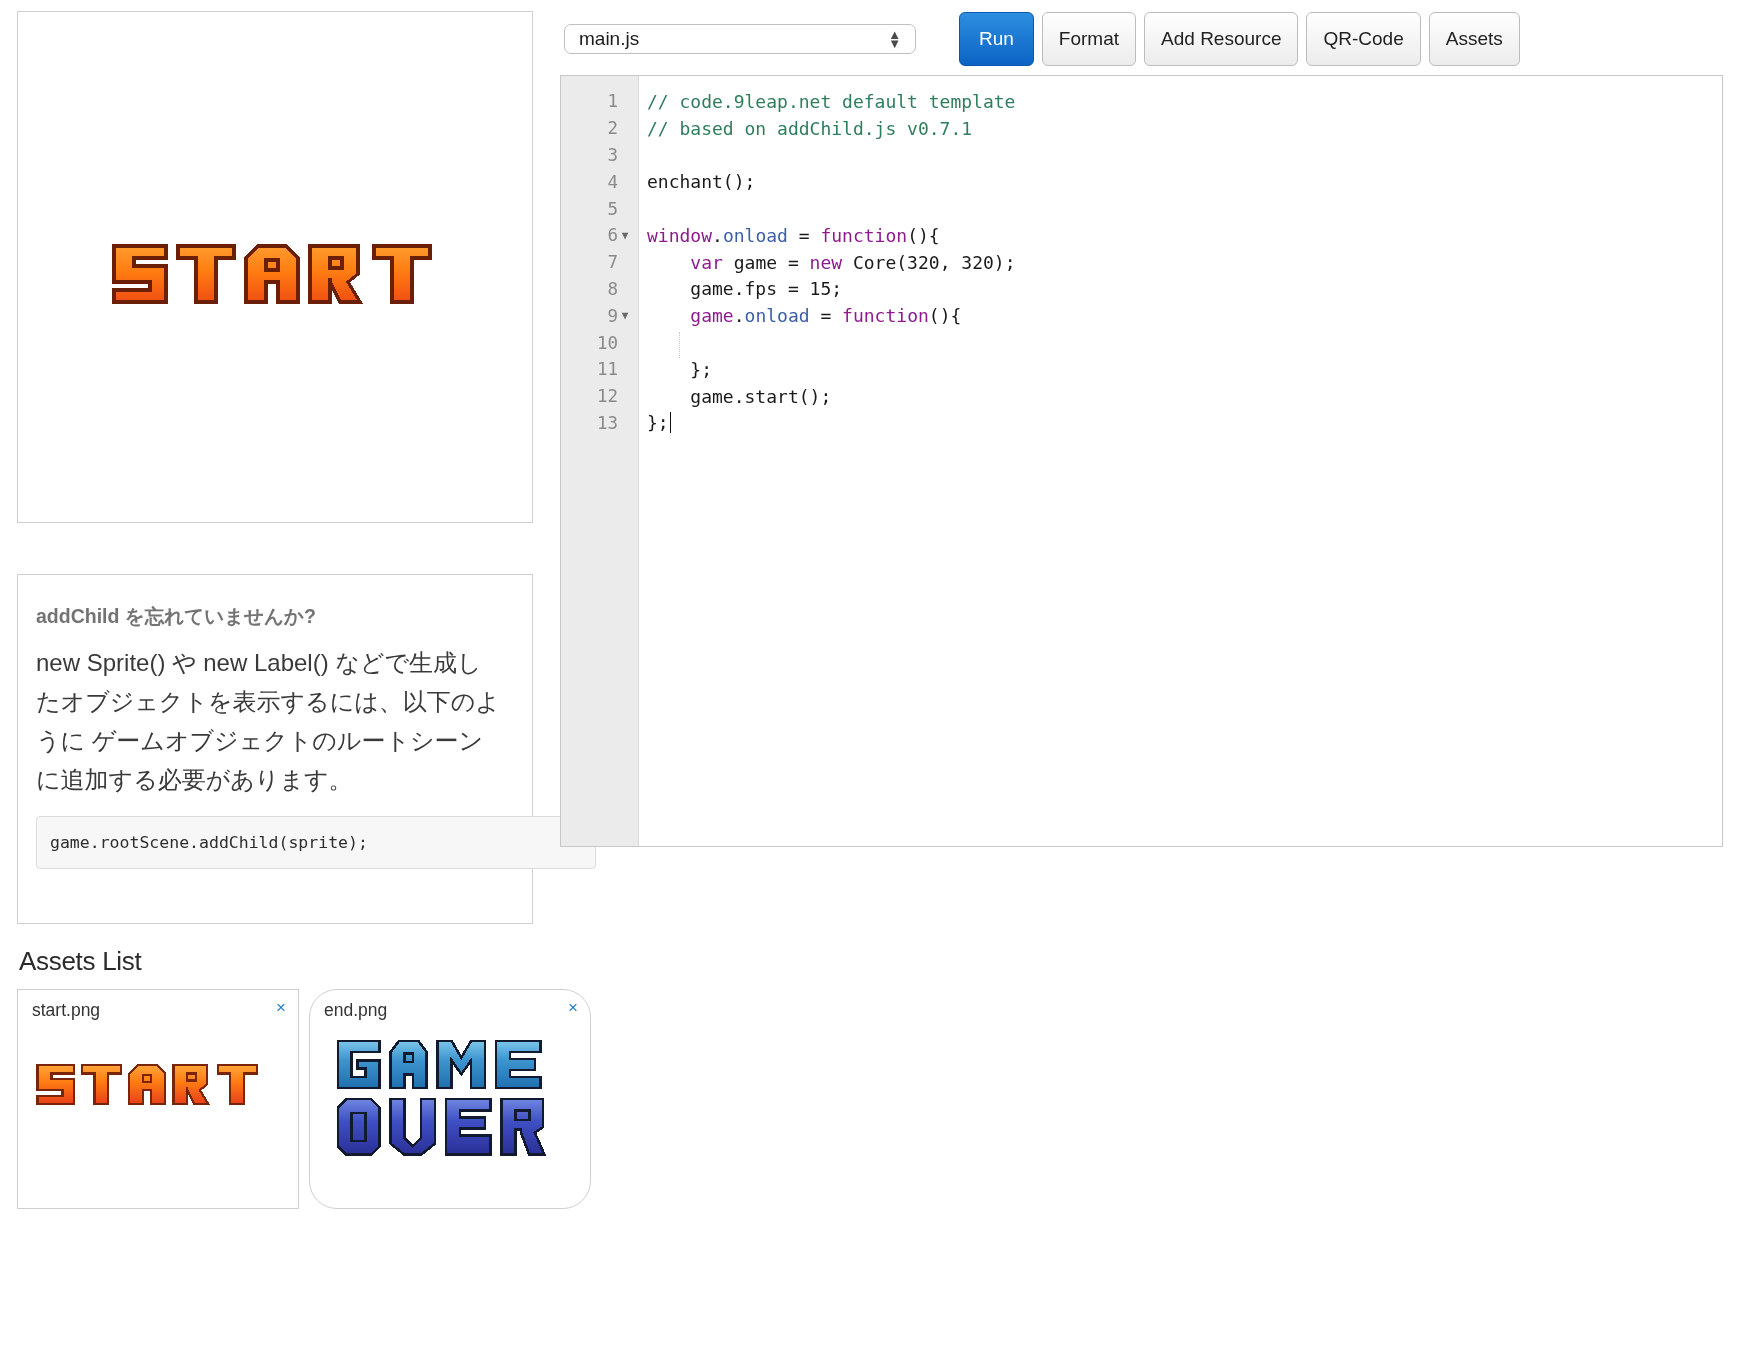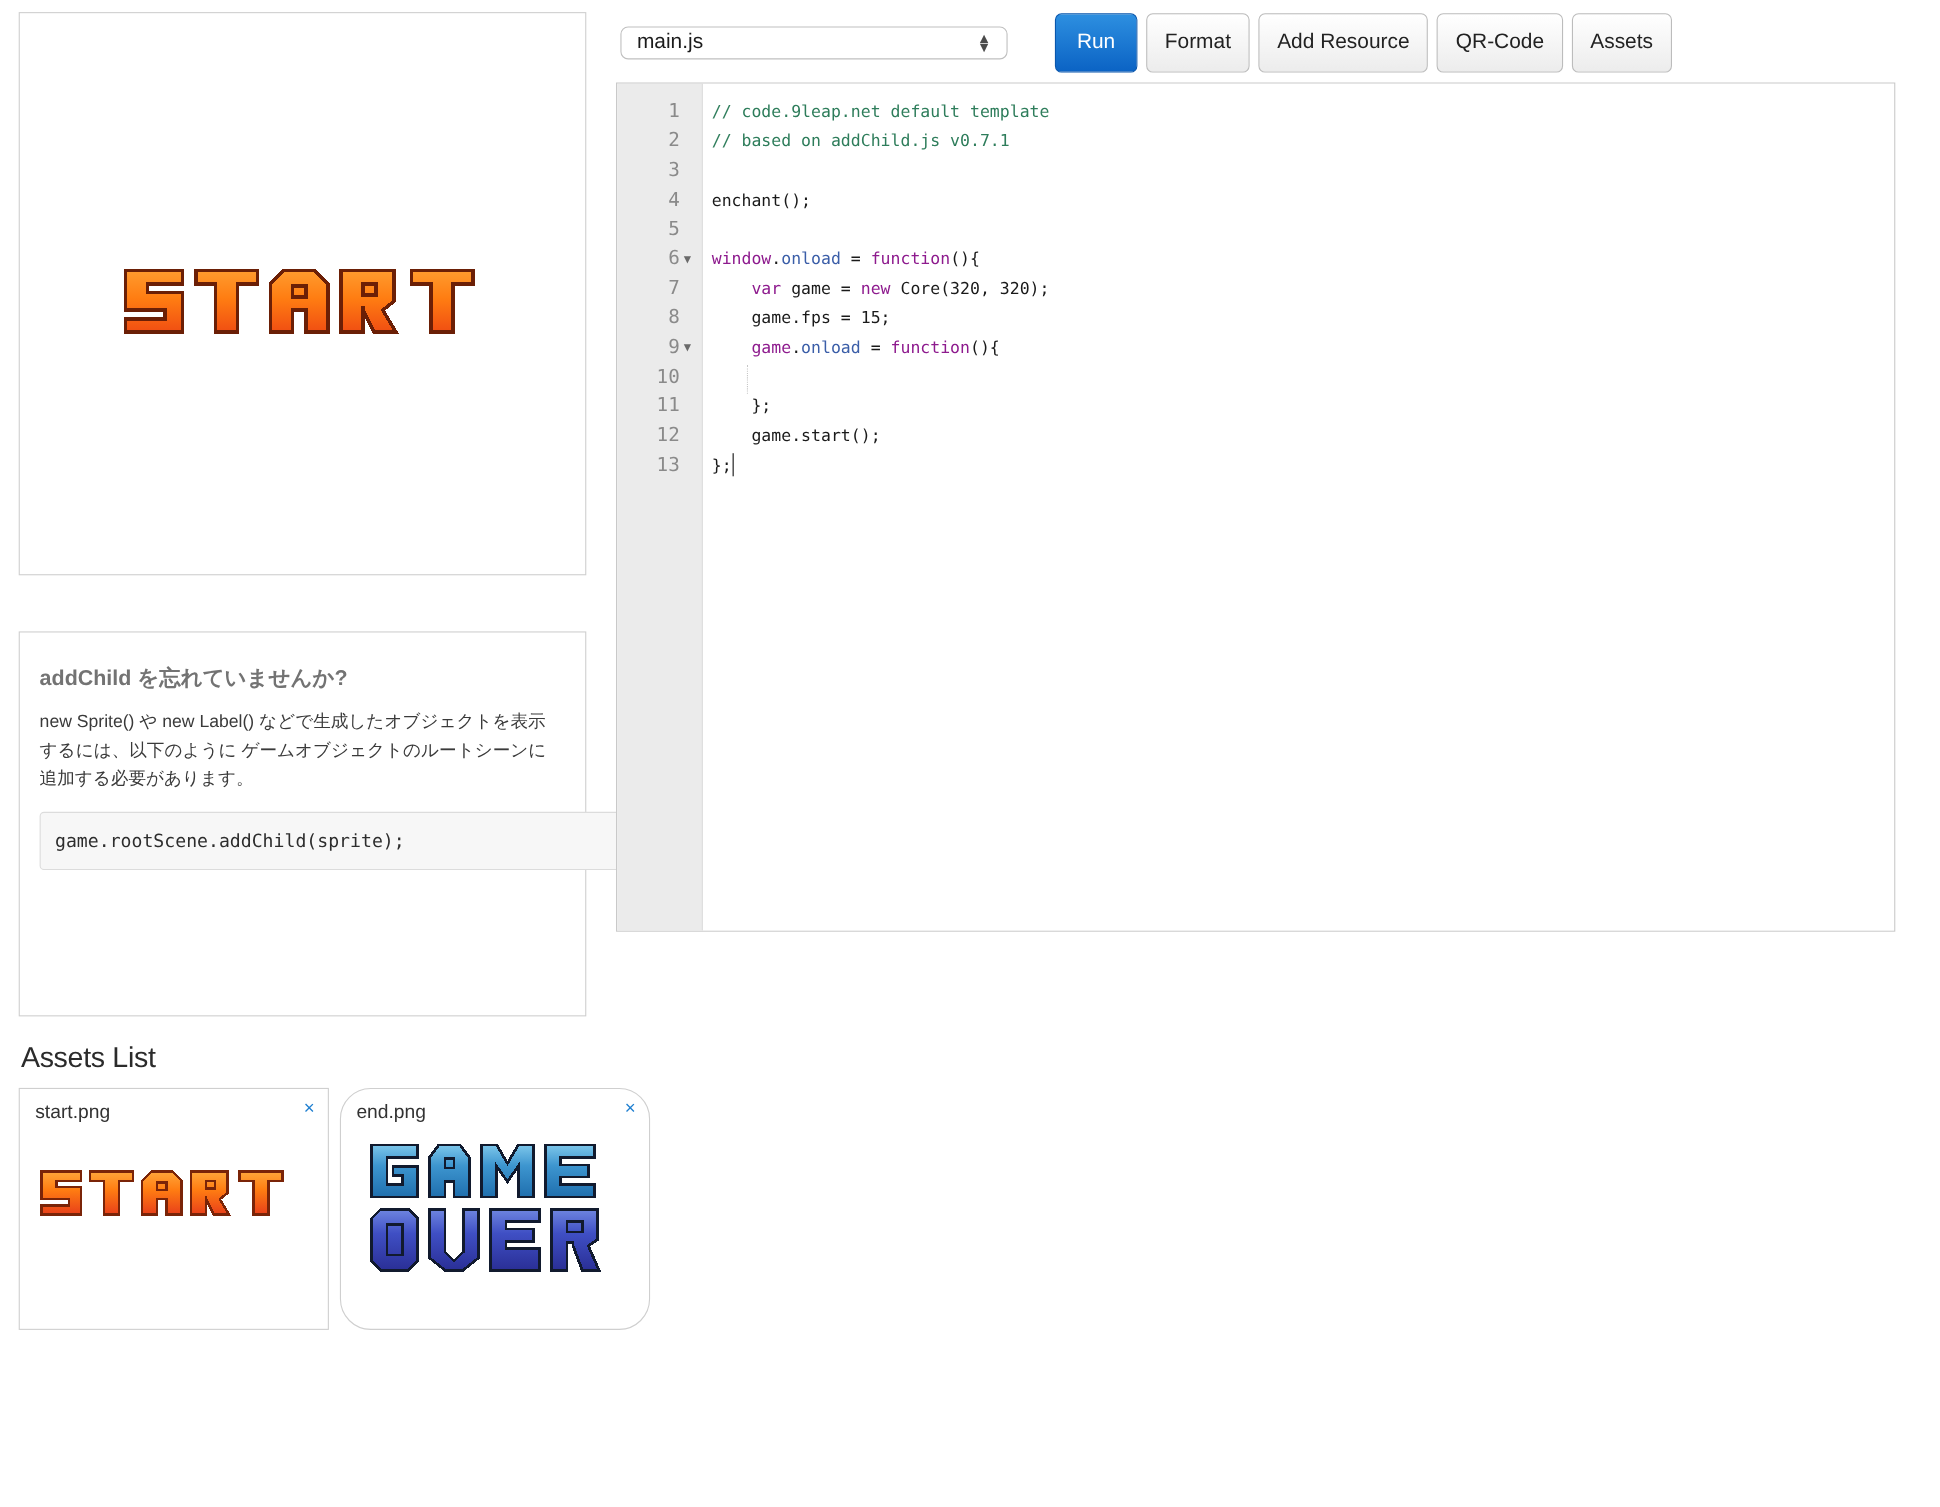--- a/index.html
+++ b/index.html
@@ -45,21 +45,21 @@
     padding: 22px 20px 0 18px;
   }
   #help-title {
     font-size: 19.5px;
     font-weight: bold;
     color: #737373;
     margin: 6px 0 14px 0;
     letter-spacing: 0px;
   }
   #help-body {
-    font-size: 16px;
+    font-size: 24px;
     line-height: 1.62;
     color: #3a3a3a;
     margin: 0 0 16px 0;
     width: 470px;
   }
   #help-code {
     border: 1px solid #dcdcdc;
     border-radius: 4px;
     background: #f7f7f7;
     padding: 16px 13px;
@@ -203,21 +203,21 @@
     display: inline-block;
     width: 14px;
     text-align: center;
     font-size: 11px;
     color: #6a6a6a;
   }
   #code-area {
     flex: 1;
     padding: 12px 0 0 8px;
     font-family: "DejaVu Sans Mono", "Liberation Mono", monospace;
-    font-size: 15px;
+    font-size: 18px;
     background: #ffffff;
     position: relative;
   }
   .cline {
     height: 26.8px;
     white-space: pre;
     display: flex;
     align-items: center;
     color: #1a1a1a;
   }

